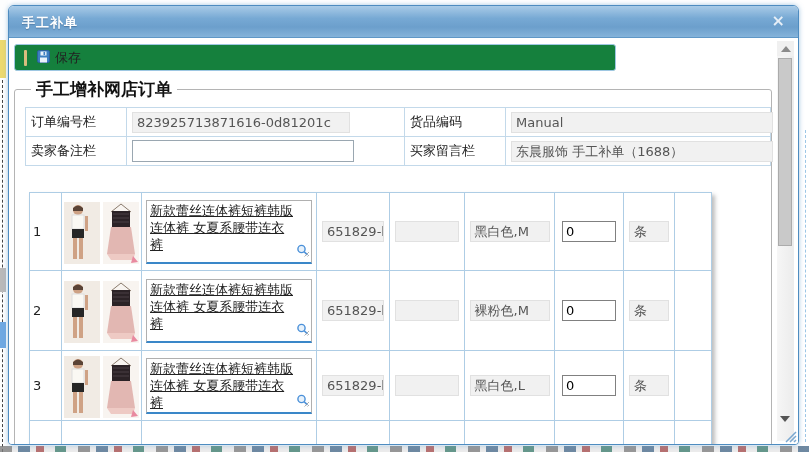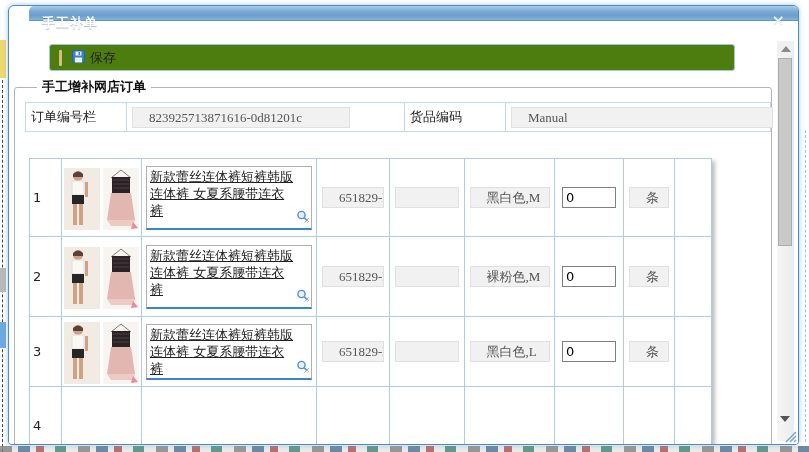--- a/index.html
+++ b/index.html
@@ -17,54 +17,54 @@
     background:repeating-linear-gradient(90deg,
       #7d7d7d 0 12px, #e6e6e6 12px 18px, #4a6b8a 18px 30px, #e6e6e6 30px 36px,
       #a34d4d 36px 44px, #e6e6e6 44px 55px, #3f7d6e 55px 66px, #e6e6e6 66px 78px); opacity:.8; }
   .bg-right-tick { position:absolute; right:3px; top:130px; bottom:10px; width:0;
     border-right:1px dashed #9cc6e6; }
 
   
   .modal { position:absolute; left:8px; top:5px; width:791px; height:440px;
     border:1px solid #4e8cc0; border-radius:6px 6px 4px 4px;
     box-shadow:0 0 5px rgba(90,150,200,.55); background:#fff; }
-  .titlebar { position:relative; height:15px; border-radius:5px 5px 0 0;
+  .titlebar { position:relative; height:32px; border-radius:5px 5px 0 0;
     background:linear-gradient(180deg,#a9cbe7 0%,#77a9d4 40%,#6c9fcc 68%,#85b3da 100%);
-    border-bottom:1px solid #5f97c6;margin-left:20px; }
+    border-bottom:1px solid #5f97c6; }
   .titlebar .title { position:absolute; left:13px; top:8px; color:#fff; font-size:13px;
     font-weight:bold; text-shadow:0 1px 1px rgba(20,50,90,.35); letter-spacing:1px; }
   .titlebar .close { position:absolute; right:13px; top:6px; color:#e7eff7; font-size:16px;
     font-weight:bold; cursor:pointer; line-height:18px; }
 
   .modal-body { position:absolute; left:0; top:32px; right:0; bottom:0; background:#fff;
     border-radius:0 0 3px 3px; overflow:hidden; }
 
   
-  .toolbar { position:absolute; left:5px; top:6px; width:686px; height:27px;
-    border:1px solid #9ec7e2; border-radius:3px; background:#4d7c0f;margin-left:35px; }
+  .toolbar { position:absolute; left:5px; top:6px; width:602px; height:27px;
+    border:1px solid #9ec7e2; border-radius:3px; background:#15803d; }
   .toolbar .grip { position:absolute; left:9px; top:5px; width:3px; height:16px;
     background:#d8bd7e; border-radius:1px; }
   .save-btn { position:absolute; left:22px; top:2px; height:21px; display:flex;
     align-items:center; gap:5px; background:transparent; border:none; font-size:13px;
     color:#222; cursor:pointer; font-family:inherit; }
 
   
   fieldset.order-fs { position:absolute; left:5px; top:40px; width:756px; height:500px;
     border:1px solid #b4b4b4; border-radius:3px; padding:2px 0 0 10px; background:#fff; }
-  fieldset.order-fs legend { font-size:13px; font-weight:bold; color:#111;
-    padding:0 5px; margin-left:12px; }
+  fieldset.order-fs legend { font-size:17px; font-weight:bold; color:#111;
+    padding:0 5px; margin-left:6px; }
 
   table { border-collapse:collapse; }
   .form-table { margin-top:4px; width:746px; table-layout:fixed;border-radius:25px; }
   .form-table td { border:1px solid #c3d9ea; height:29px; font-size:13px;
     padding:2px 5px; color:#222; vertical-align:middle; }
   .form-table td.lbl { width:101px; }
   .ro { display:inline-block; background:#f1f1f1; border:1px solid #e1e1e1;
-    height:21px; line-height:19px; padding:0 16px; font-size:13px; color:#555;
-    vertical-align:middle; overflow:hidden; white-space:nowrap;font-family:Liberation Serif, serif; }
+    height:21px; line-height:19px; padding:0 4px; font-size:13px; color:#555;
+    vertical-align:middle; overflow:hidden; white-space:nowrap; }
   .ro.w-order { width:218px; }
   .ro.w-full  { width:262px; }
   .note-input { width:222px; height:22px; border:1px solid #9aa7b1; font-size:13px;
     padding:0 3px; font-family:inherit; }
 
   
   .items-table { margin:26px 0 0 4px; table-layout:fixed;
     box-shadow:3px 3px 4px rgba(110,110,110,.45); background:#fff; }
   .items-table th { background:linear-gradient(180deg,#f6fbfe 0%,#e3f1fa 45%,#d5e9f6 100%);
     color:#1666ad; font-size:13px; font-weight:bold; height:25px; border:1px solid #aecde5; }
@@ -144,20 +144,30 @@
             <tr>
           <td class="lbl">订单编号栏</td>
           <td style="width:278px;">
             <span class="ro w-order">823925713871616-0d81201c</span>
           </td>
           <td class="lbl">货品编码</td>
           <td>
             <span class="ro w-full">Manual</span>
           </td>
         </tr>
+        <tr>
+          <td class="lbl">卖家备注栏</td>
+          <td>
+            <input class="note-input" type="text" value="" style="">
+          </td>
+          <td class="lbl">买家留言栏</td>
+          <td>
+            <span class="ro w-full">东晨服饰 手工补单（1688）</span>
+          </td>
+        </tr>
       </tbody>
         </table>
 
       <table class="items-table">
         <colgroup>
           <col style="width:32px">
             <col style="width:80px">
             <col style="width:175px">
           <col style="width:73px">
             <col style="width:75px">

